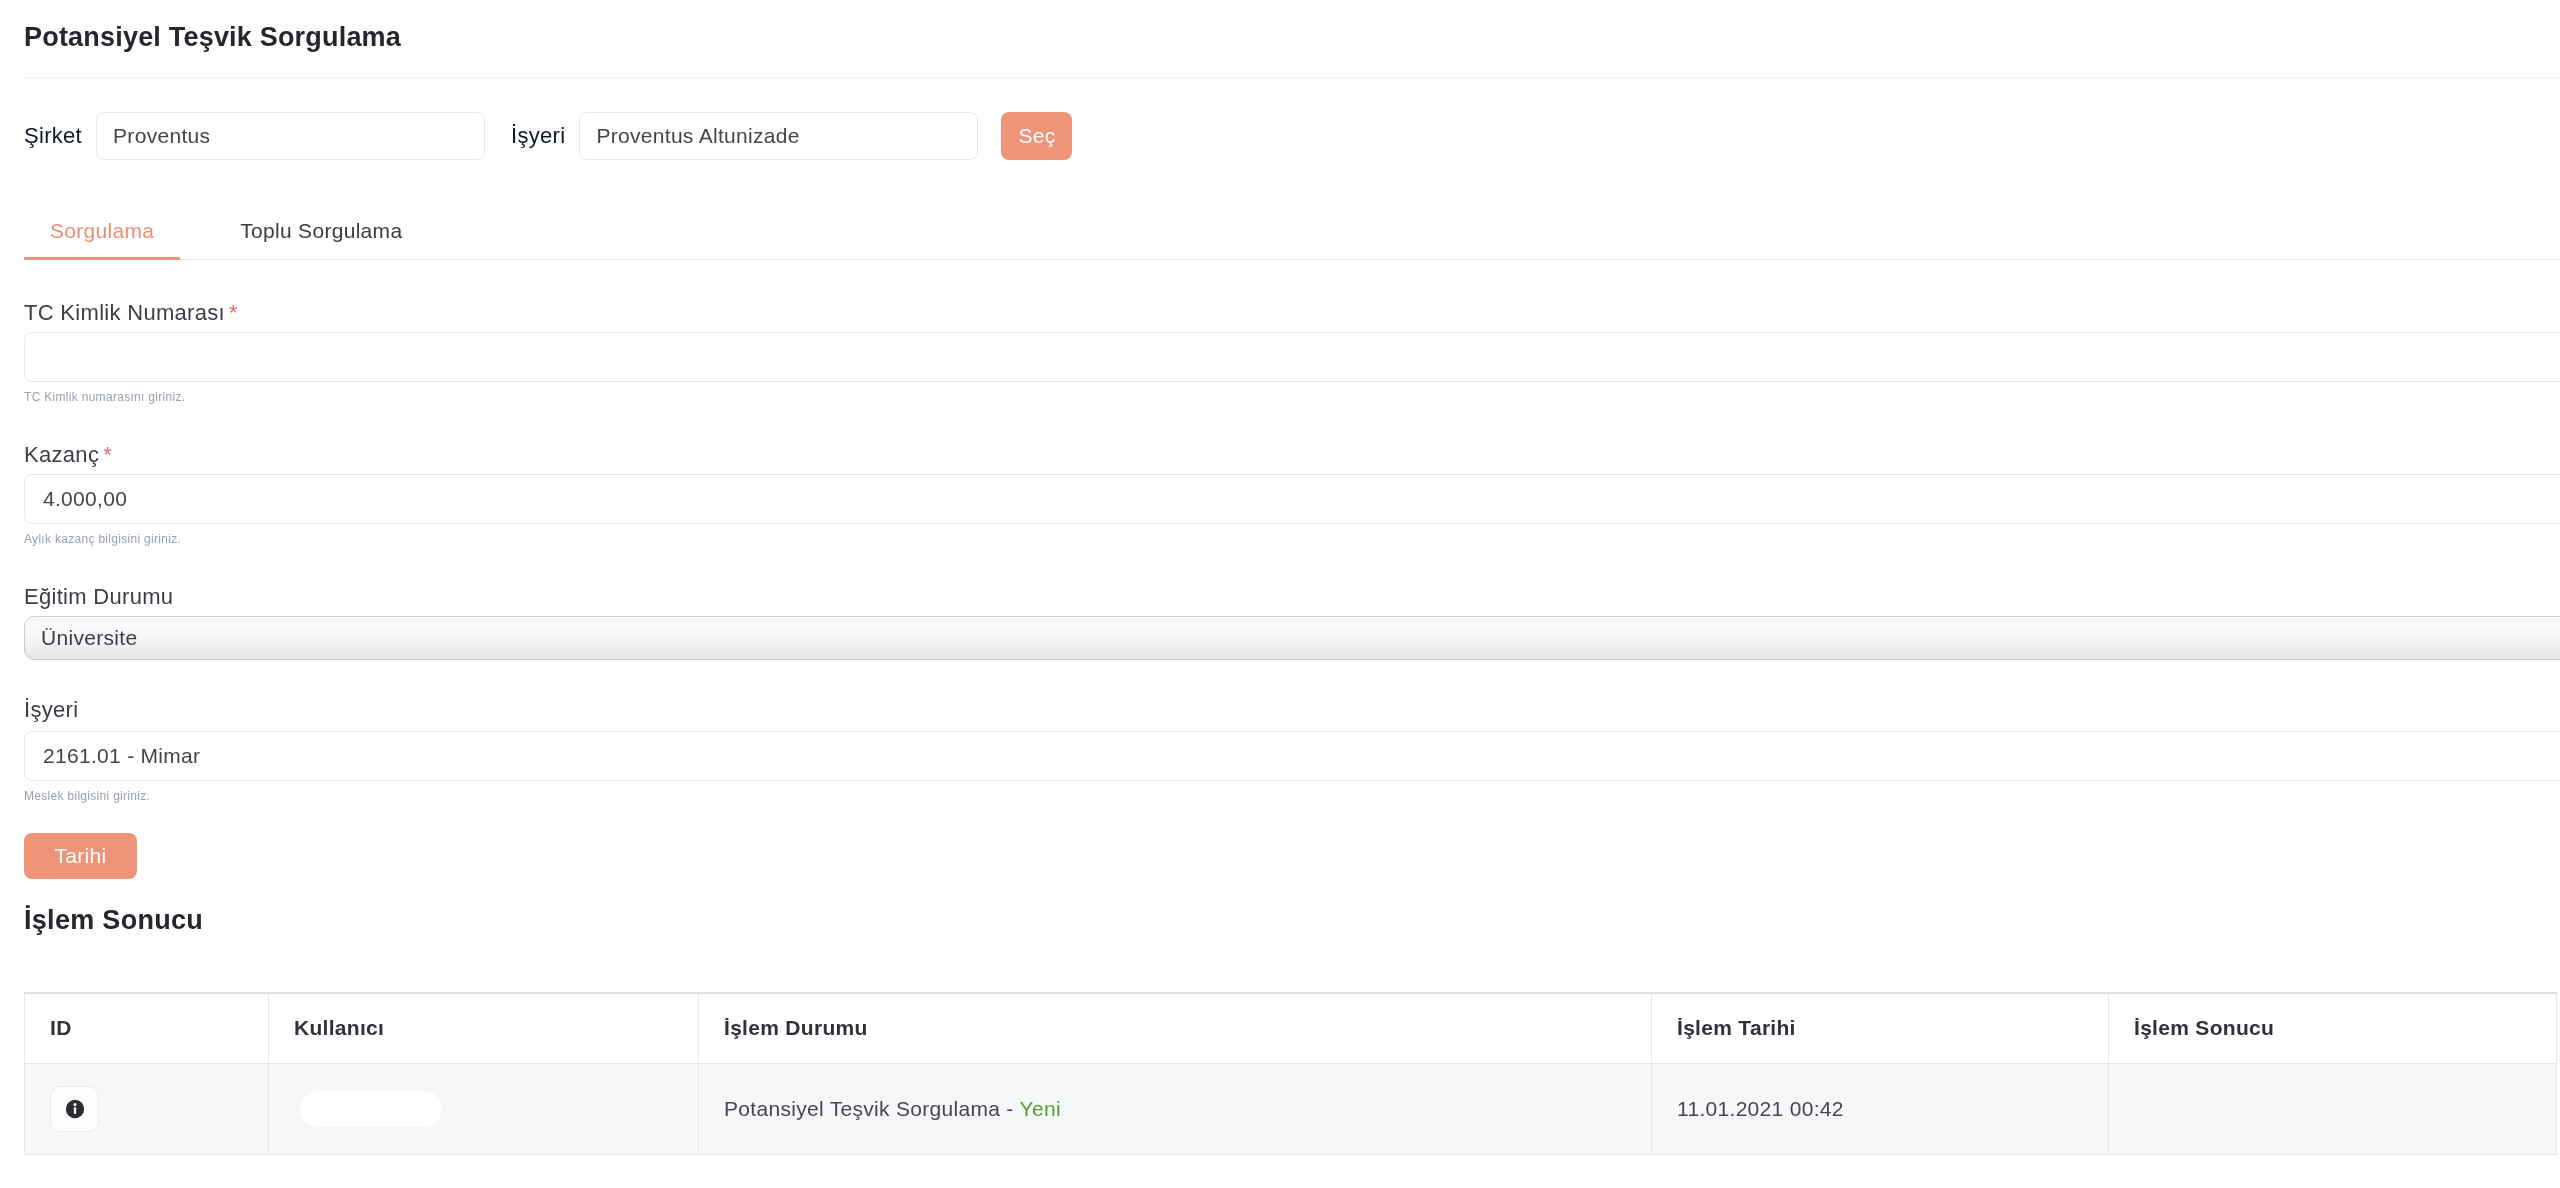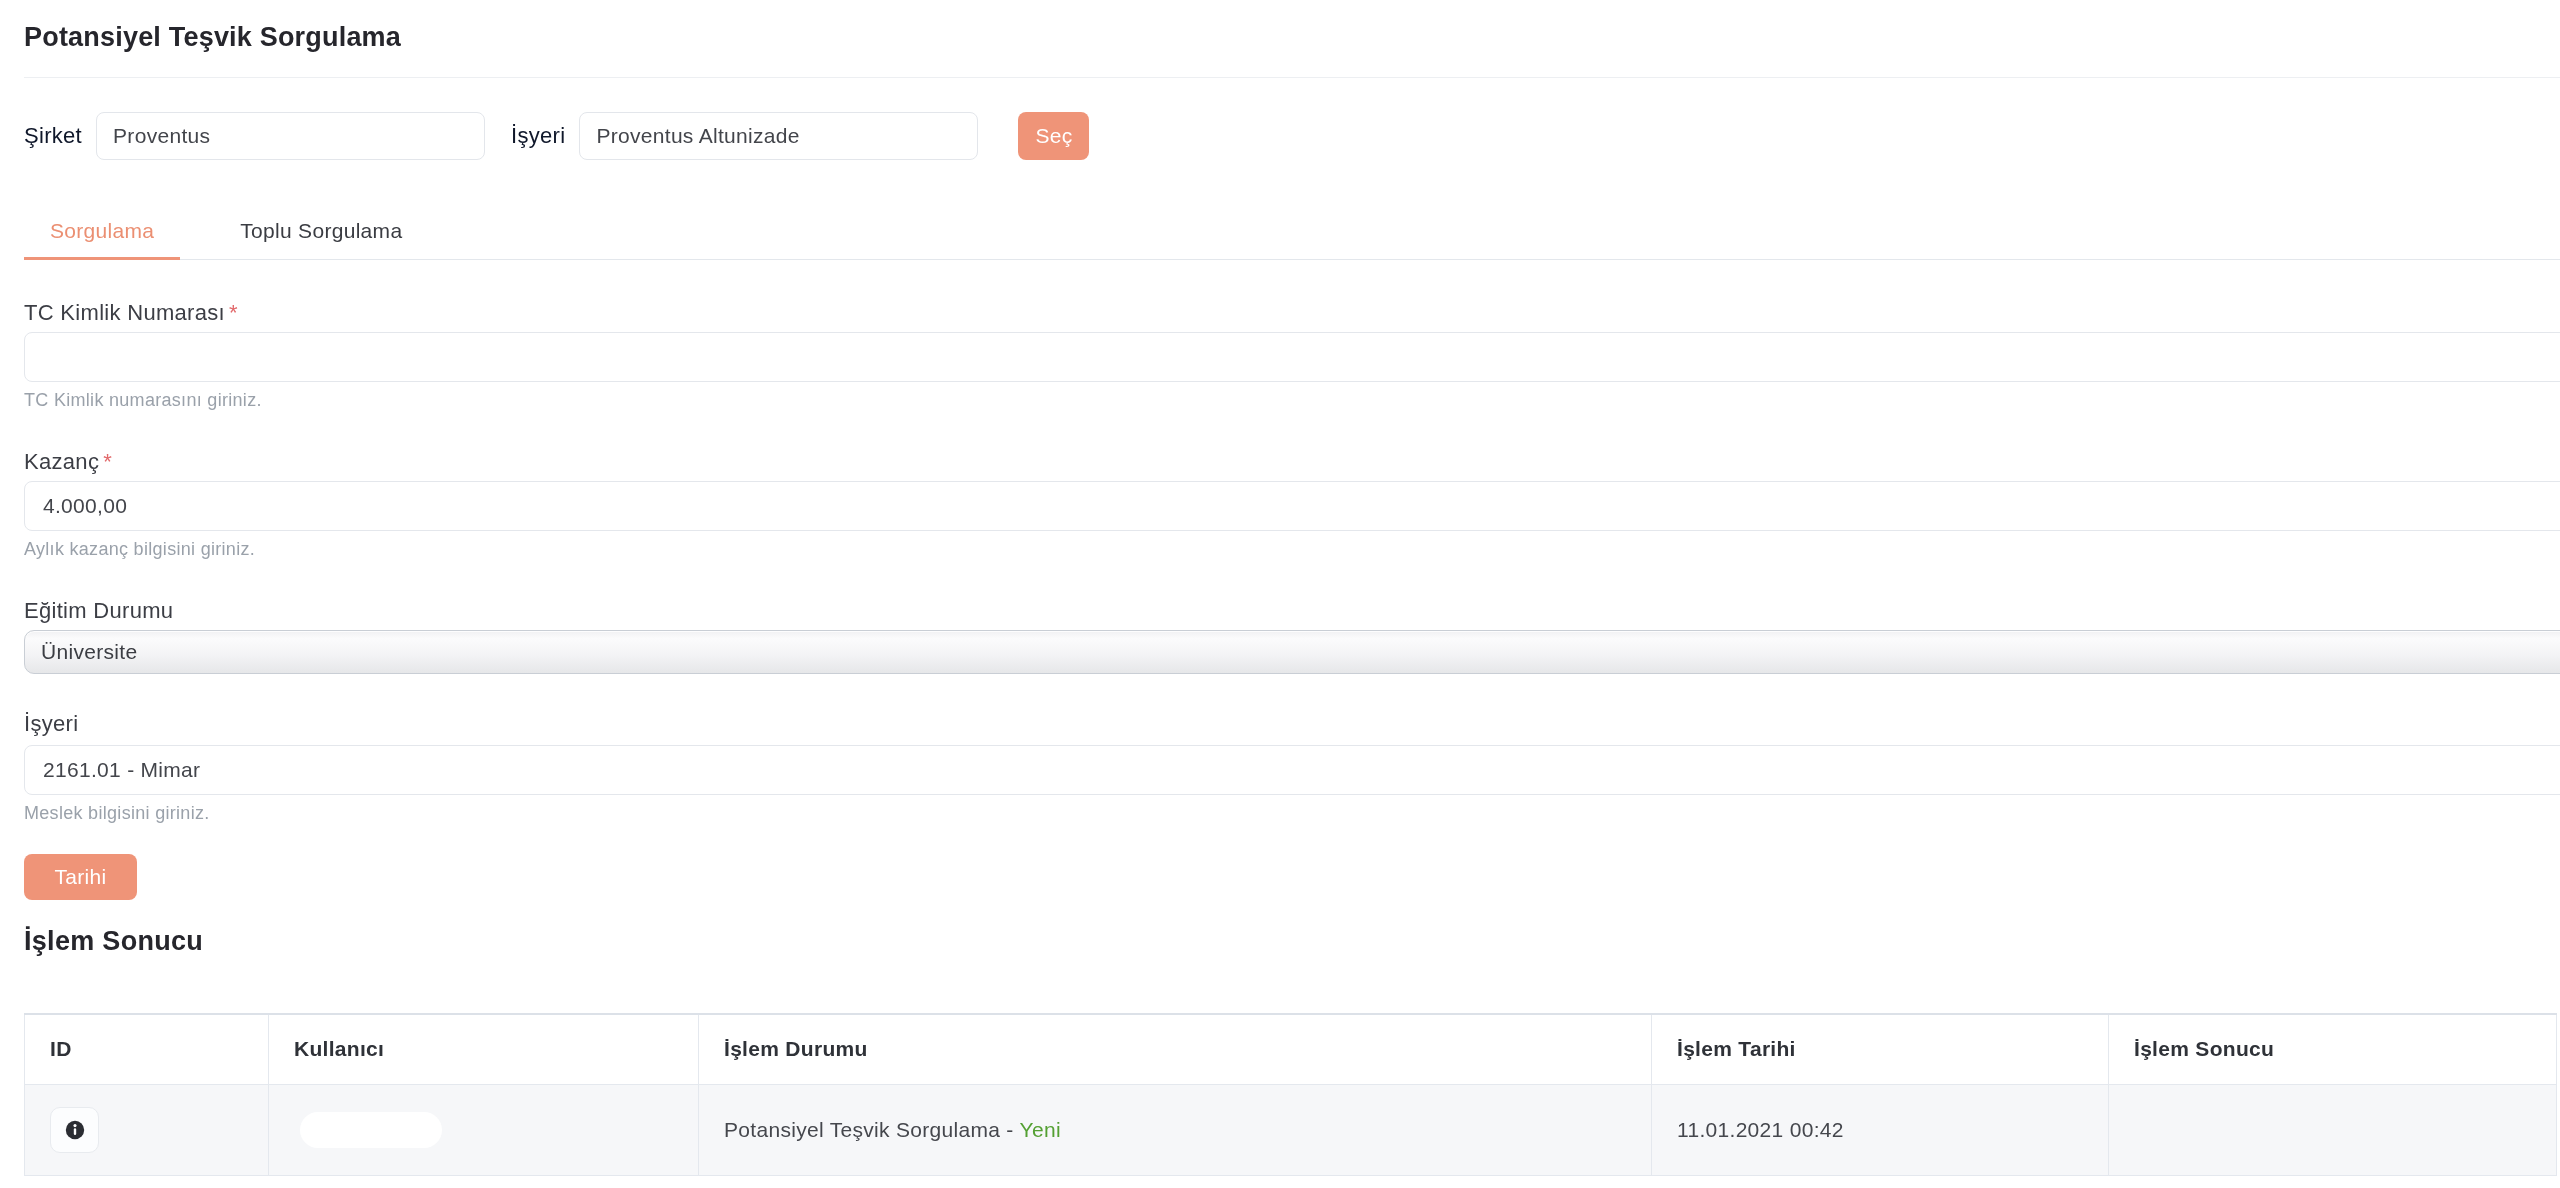--- a/index.html
+++ b/index.html
@@ -31,42 +31,42 @@
     font-family:inherit;font-size:21px;color:#43454b;letter-spacing:0.3px;
     padding:0 16px;outline:none;
   }
   .co-input.sirket{width:389px;margin-left:14px;}
   .isyeri-label{margin-left:26px;}
   .co-input.isyeri{width:399px;margin-left:14px;}
   .btn{
     background:var(--accent);color:#fff;border:none;border-radius:8px;
     font-family:inherit;font-size:21px;letter-spacing:0.3px;cursor:pointer;
   }
-  .btn.sec{width:71px;height:48px;margin-left:40px;}
+  .btn.sec{width:71px;height:48px;margin-left:23px;}
 
   
   .tabs{margin-top:45px;display:flex;border-bottom:1px solid #e3e7ec;height:55px;width:2536px;gap:34px;}
   .tab{
     padding:0 26px;font-size:21px;color:#3a3c42;display:flex;align-items:center;
     border-bottom:3px solid transparent;margin-bottom:-1px;cursor:pointer;height:55px;
   }
   .tab.active{color:var(--accent-text);border-bottom-color:var(--accent);}
 
   
   .fg{margin-top:38px;}
   .fg.first{margin-top:40px;}
   .fg-label{font-size:22px;color:#3c3e45;}
   .req{color:var(--required-red);margin-left:4px;}
   .text-input{
     display:block;margin-top:6px;width:2600px;height:50px;
     border:1px solid #e4e7ec;border-radius:8px;background:#fff;
     font-family:inherit;font-size:21px;color:#43454b;letter-spacing:0.3px;
     padding:0 18px;outline:none;
   }
-  .helper{margin-top:8px;font-size:18px;color:#9aa1aa;}
+  .helper{margin-top:8px;font-size:12px;color:#9aa1aa;}
   .select-box{
     margin-top:6px;width:2600px;height:44px;border:1px solid #c9ced5;border-radius:10px;
     background:linear-gradient(180deg,#f1f1f3 0%,#fbfbfc 18%,#f3f3f5 58%,#e6e7e9 100%);
     box-shadow:inset 0 1px 0 rgba(255,255,255,0.85);
     display:flex;align-items:center;padding:0 16px;font-size:21px;color:#3b3d43;cursor:pointer;
   }
 
   .btn.hesapla{margin-top:30px;width:113px;height:46px;}
 
   .section-heading{margin-top:26px;font-size:27px;font-weight:700;color:#26262c;}

